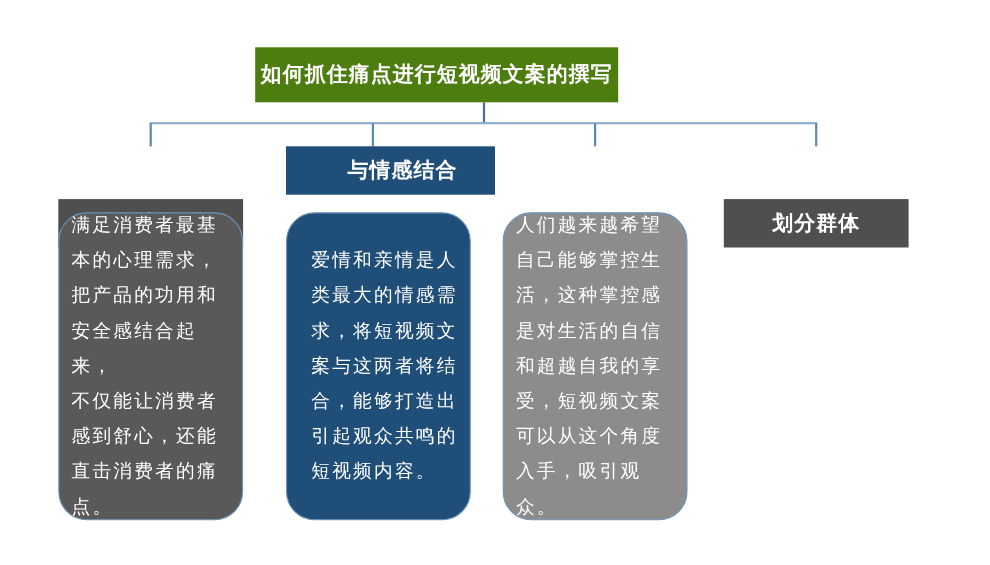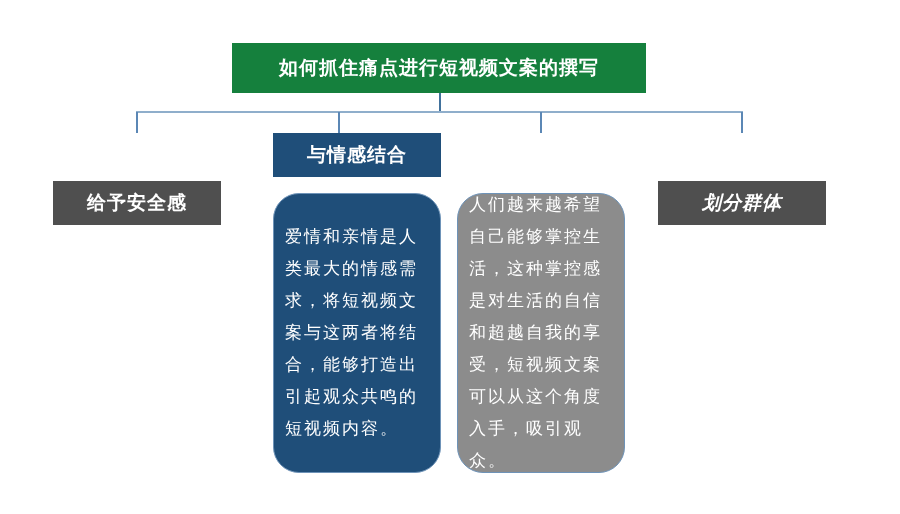--- a/index.html
+++ b/index.html
@@ -14,23 +14,23 @@
     height: 514px;
     background: #ffffff;
     overflow: hidden;
   }
 
   
   .title-box {
     position: absolute;
     left: 232px;
     top: 43px;
-    width: 414px;
+    width: 330px;
     height: 50px;
-    background: #15803d;
+    background: #4d7c0f;
     color: #ffffff;
     font-size: 19px;
     font-weight: bold;
     letter-spacing: 1px;
     display: flex;
     align-items: center;
     justify-content: center;
     text-align: center;
   }
 
@@ -72,23 +72,23 @@
     line-height: 32px;
     letter-spacing: 2px;
     padding: 8px 11px;
     display: flex;
     flex-direction: column;
     justify-content: center;
     white-space: pre-line;
     text-align: left;
   }
   .x1 { left: 53px; }
-  .x2 { left: 273px; }
+  .x2 { left: 260px; padding-left: 22px; }
   .x3 { left: 457px; }
-  .x4 { left: 658px; font-style: italic; }
+  .x4 { left: 658px; }
 
   .theme-dark-gray-h   { background: #4F4F4F; margin-top: 48px; }
   .theme-dark-gray-b   { background: #595959; }
   .theme-dark-blue-h   { background: #1F4E79; }
   .theme-dark-blue-b   { background: #1F4E79; }
   .theme-medium-gray-h { background: #8C8C8C; }
   .theme-medium-gray-b { background: #8C8C8C; }
 </style>
 </head>
 <body>
@@ -101,20 +101,28 @@
   <div class="conn conn-h"></div>
   <div class="conn conn-drop d1"></div>
   <div class="conn conn-drop d2"></div>
   <div class="conn conn-drop d3"></div>
   <div class="conn conn-drop d4"></div>
 
   <div class="col-header x1 theme-dark-gray-h">给予安全感</div>
   <div class="col-header x2 theme-dark-blue-h">与情感结合</div>
   <div class="col-header x4 theme-dark-gray-h">划分群体</div>
 
+  <div class="col-body x1 theme-dark-gray-b">满足消费者最基
+本的心理需求，
+把产品的功用和
+安全感结合起来，
+不仅能让消费者
+感到舒心，还能
+直击消费者的痛
+点。</div>
   <div class="col-body x3 theme-medium-gray-b">人们越来越希望
 自己能够掌控生
 活，这种掌控感
 是对生活的自信
 和超越自我的享
 受，短视频文案
 可以从这个角度
 入手，吸引观众。</div>
   <div class="col-body x2 theme-dark-blue-b">爱情和亲情是人
 类最大的情感需

